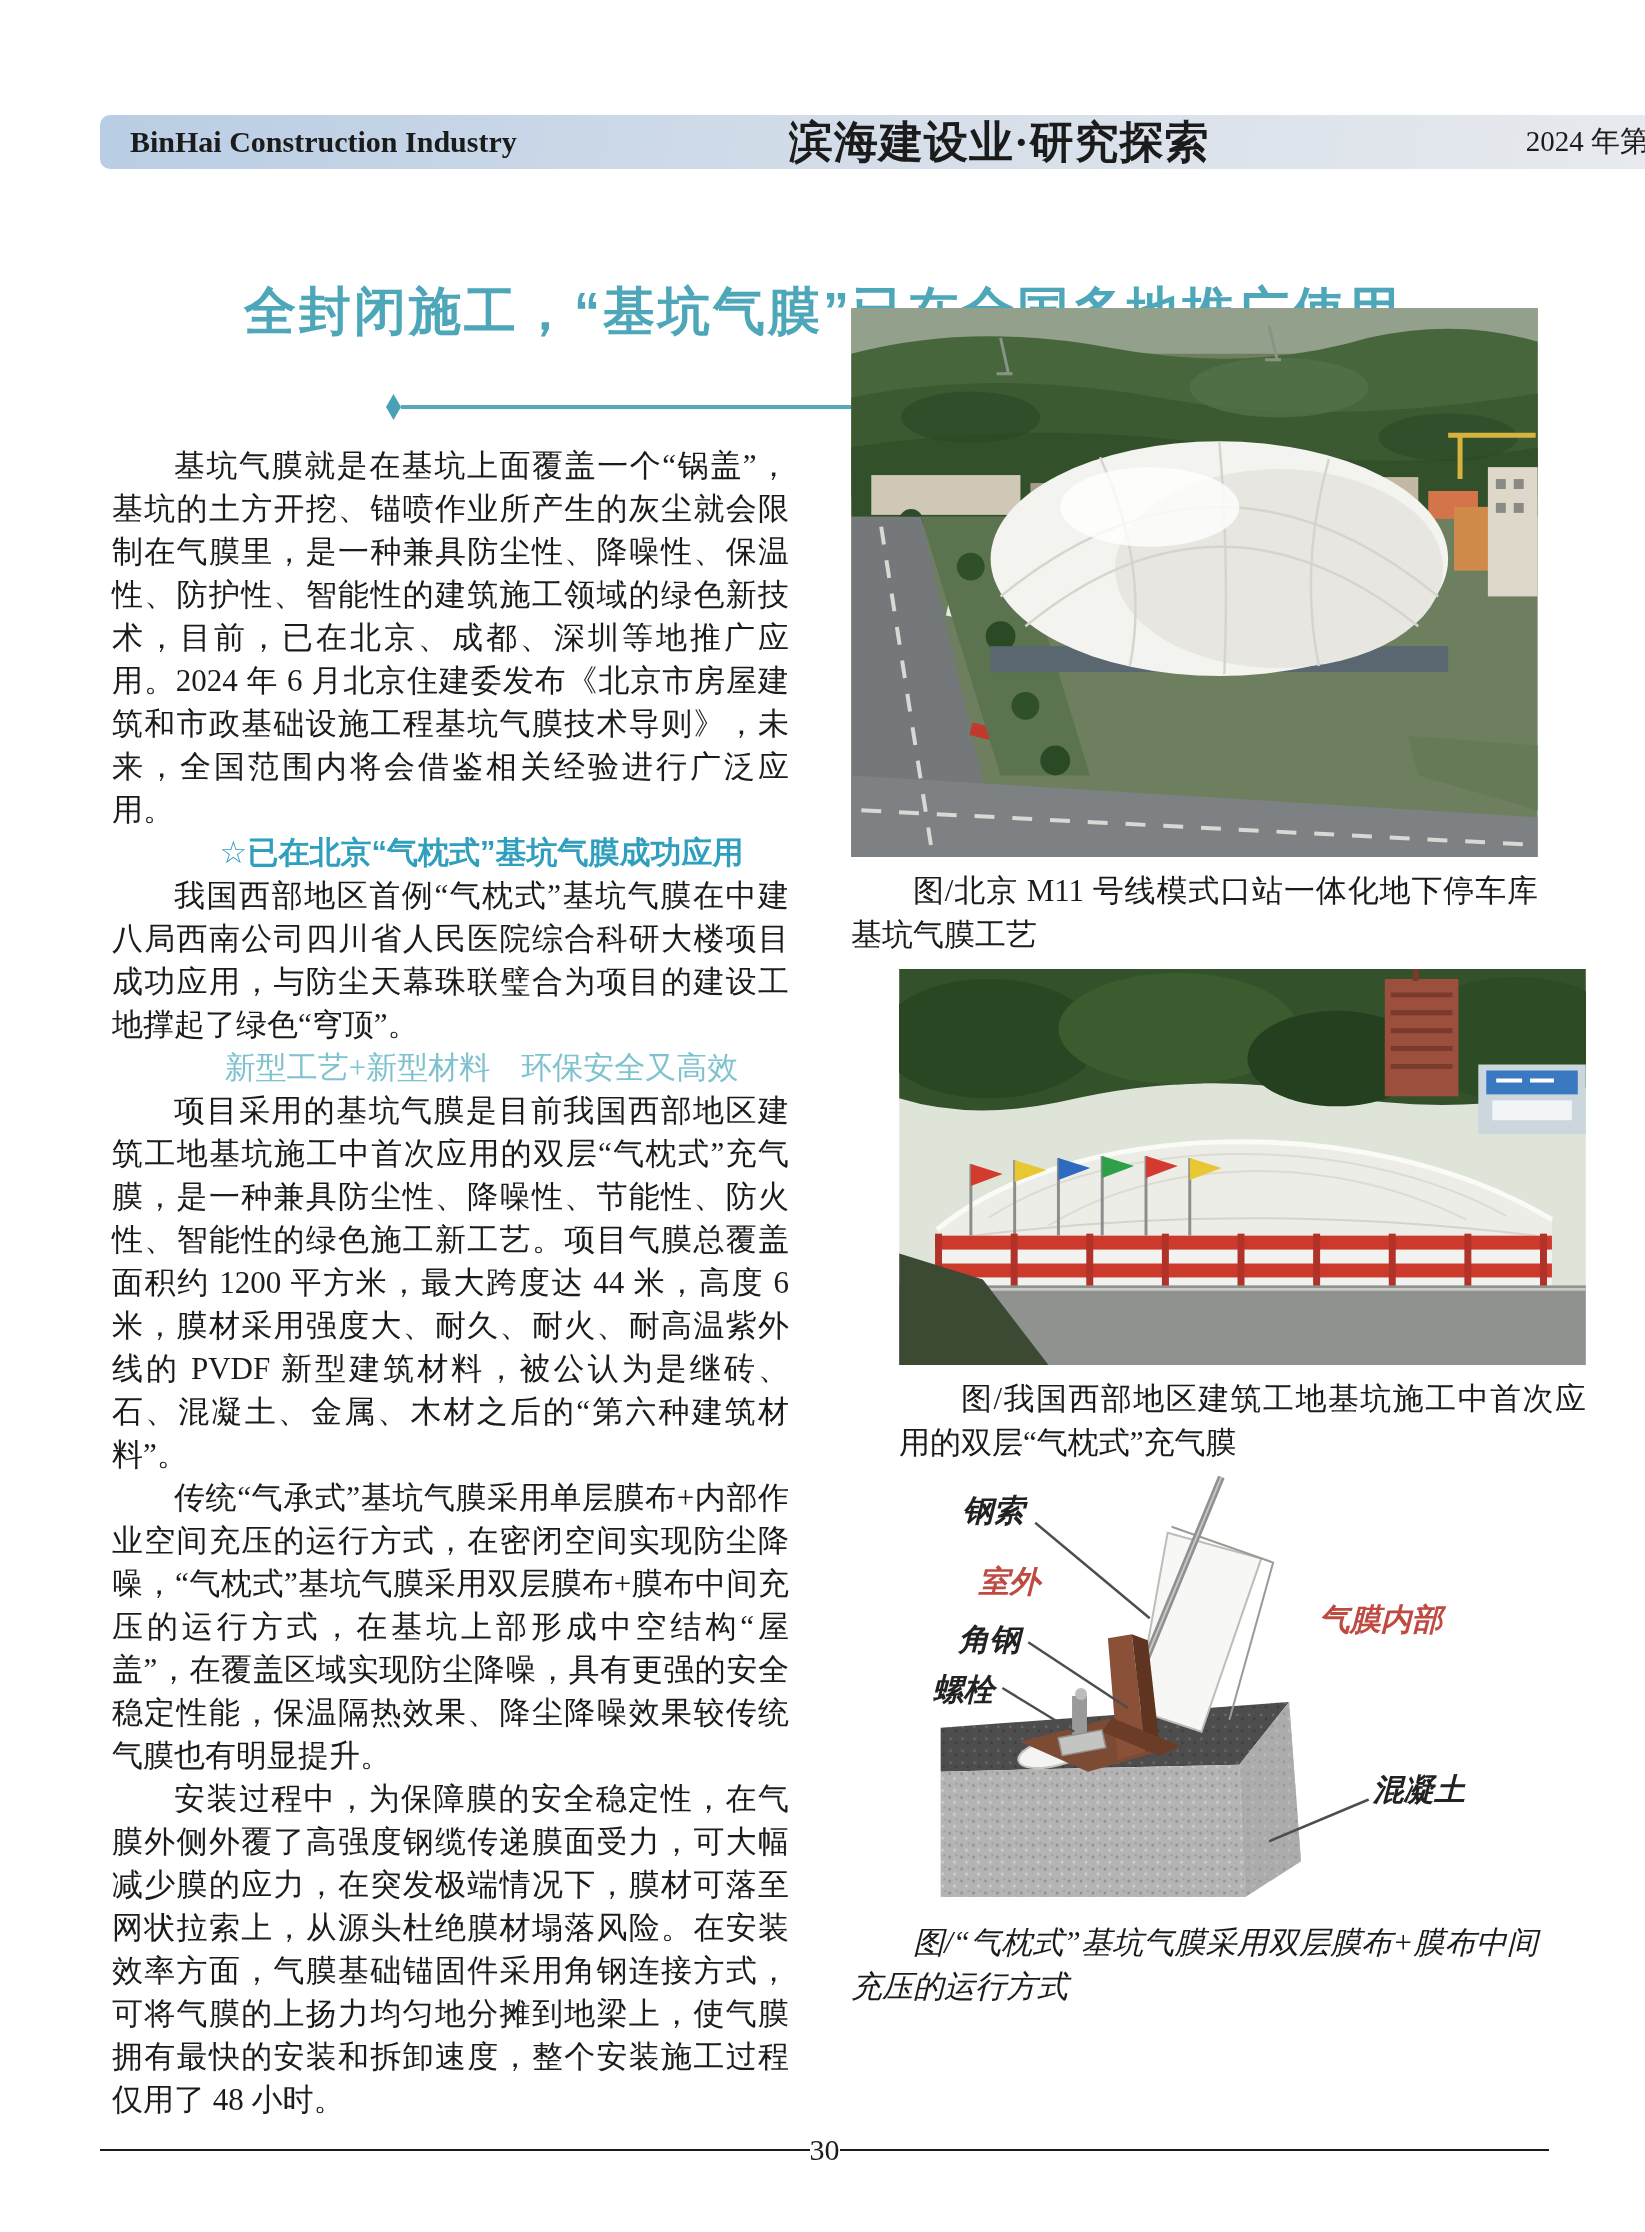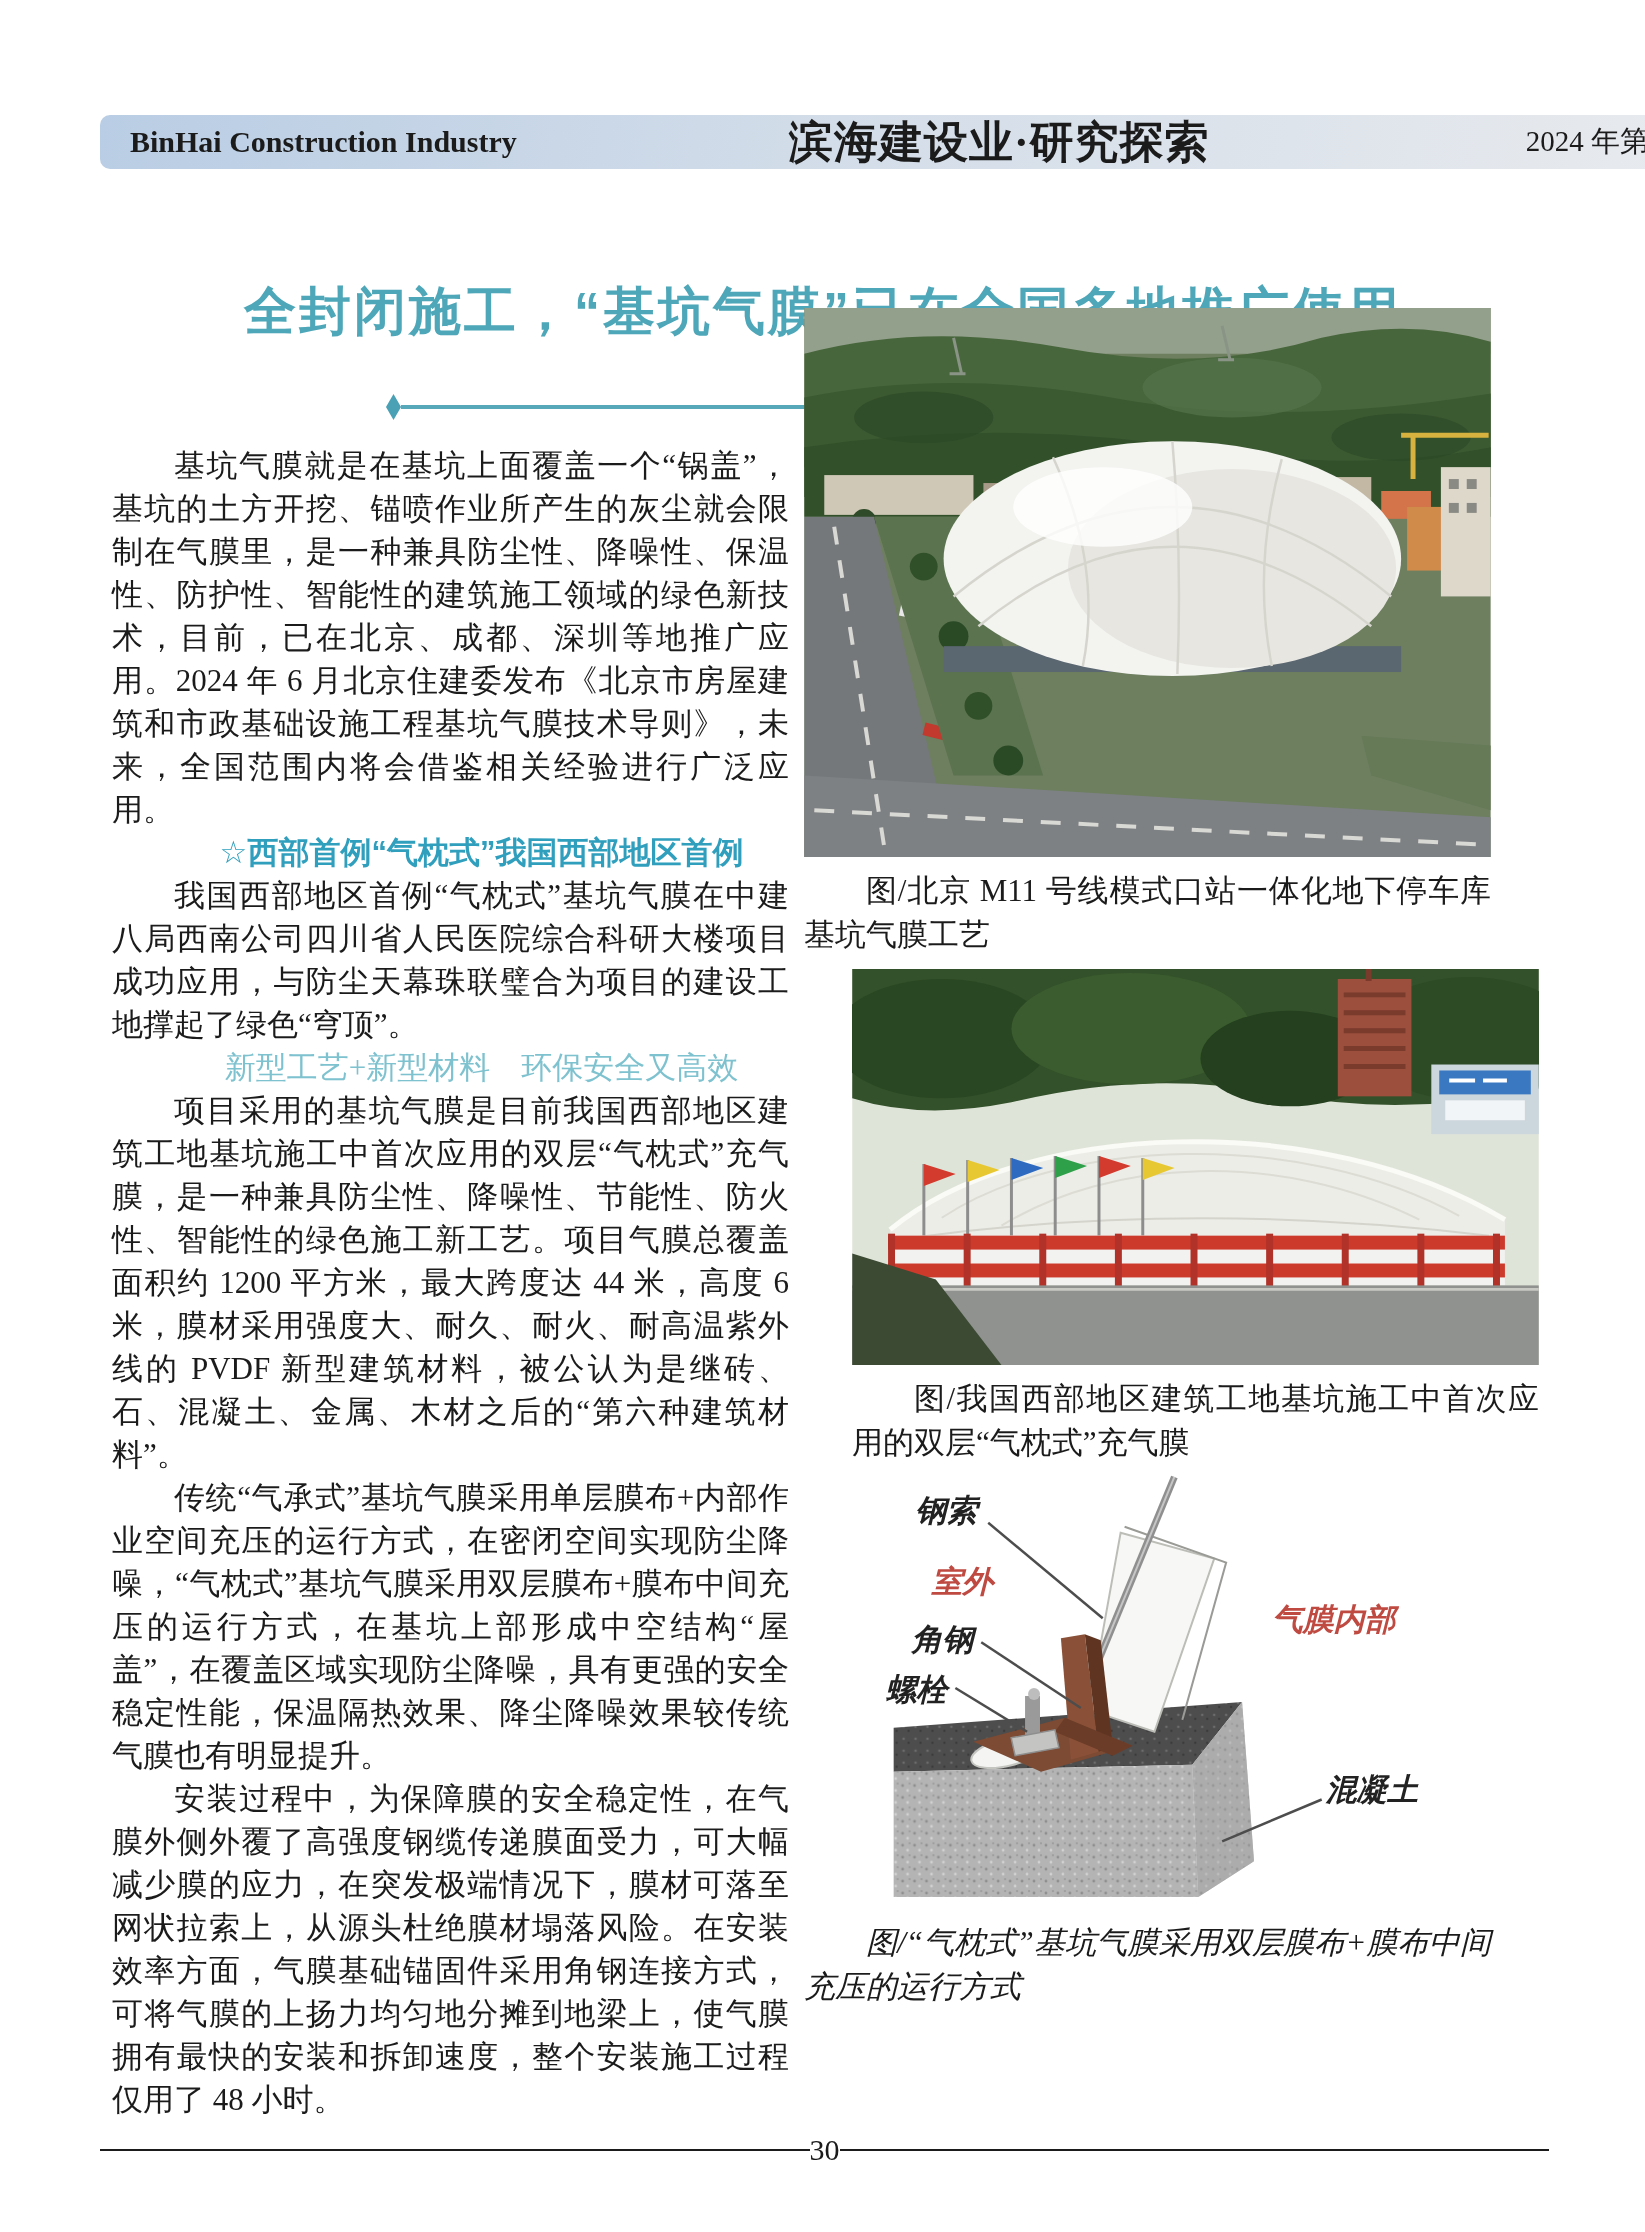--- a/index.html
+++ b/index.html
@@ -29,21 +29,21 @@
   
   .col-left{position:absolute;left:112px;top:444px;width:677px;
             font-size:31px;line-height:43px;text-align:justify;}
   .col-left p{margin:0;text-indent:2em;}
   .subhead-a{margin:0;text-align:center;text-indent:0;color:#2f9fbd;font-weight:bold;
              font-size:31px;font-family:"Liberation Sans","DejaVu Sans",sans-serif;}
   .subhead-b{margin:0;text-align:center;text-indent:0;color:#7fc2cf;font-size:31px;}
 
   
   figure{margin:0;padding:0;}
-  .fig{position:absolute;left:804px;width:687px;}
+  .fig{position:absolute;left:851px;width:687px;}
   .fig1{top:308px;} .fig2{top:969px;padding-left:48px;} .fig3{top:1471px;}
   .fig svg{display:block;}
   figcaption{font-size:31px;line-height:44px;text-align:justify;text-indent:2em;margin-top:12px;}
   .diagram-wrap{background:#ffffff;font-style:italic;}
   .dlabel{font-size:31px;font-family:"Liberation Serif","DejaVu Serif",serif;fill:#222;font-weight:bold;}
   .dlabel.red{fill:#bf4a42;}
 
   
   .footer{position:absolute;left:100px;top:2135px;width:1449px;display:flex;align-items:center;}
   .footer .fline{flex:1;height:2px;background:#1b1b1b;}
@@ -62,21 +62,21 @@
 
   <h1 class="title">全封闭施工，“基坑气膜”已在全国多地推广使用</h1>
   <div class="divider">
     <span class="diamond left"></span>
     <span class="line"></span>
     <span class="diamond"></span>
   </div>
 
   <div class="col-left">
     <p>基坑气膜就是在基坑上面覆盖一个“锅盖”，基坑的土方开挖、锚喷作业所产生的灰尘就会限制在气膜里，是一种兼具防尘性、降噪性、保温性、防护性、智能性的建筑施工领域的绿色新技术，目前，已在北京、成都、深圳等地推广应用。2024 年 6 月北京住建委发布《北京市房屋建筑和市政基础设施工程基坑气膜技术导则》，未来，全国范围内将会借鉴相关经验进行广泛应用。</p>
-    <p class="subhead-a">☆西部首例“气枕式”我国西部地区首例</p>
+    <p class="subhead-a">☆已在北京“气枕式”基坑气膜成功应用</p>
     <p>我国西部地区首例“气枕式”基坑气膜在中建八局西南公司四川省人民医院综合科研大楼项目成功应用，与防尘天幕珠联璧合为项目的建设工地撑起了绿色“穹顶”。</p>
     <p class="subhead-b">新型工艺+新型材料　环保安全又高效</p>
     <p>项目采用的基坑气膜是目前我国西部地区建筑工地基坑施工中首次应用的双层“气枕式”充气膜，是一种兼具防尘性、降噪性、节能性、防火性、智能性的绿色施工新工艺。项目气膜总覆盖面积约 1200 平方米，最大跨度达 44 米，高度 6 米，膜材采用强度大、耐久、耐火、耐高温紫外线的 PVDF 新型建筑材料，被公认为是继砖、石、混凝土、金属、木材之后的“第六种建筑材料”。</p>
     <p>传统“气承式”基坑气膜采用单层膜布+内部作业空间充压的运行方式，在密闭空间实现防尘降噪，“气枕式”基坑气膜采用双层膜布+膜布中间充压的运行方式，在基坑上部形成中空结构“屋盖”，在覆盖区域实现防尘降噪，具有更强的安全稳定性能，保温隔热效果、降尘降噪效果较传统气膜也有明显提升。</p>
     <p>安装过程中，为保障膜的安全稳定性，在气膜外侧外覆了高强度钢缆传递膜面受力，可大幅减少膜的应力，在突发极端情况下，膜材可落至网状拉索上，从源头杜绝膜材塌落风险。在安装效率方面，气膜基础锚固件采用角钢连接方式，可将气膜的上扬力均匀地分摊到地梁上，使气膜拥有最快的安装和拆卸速度，整个安装施工过程仅用了 48 小时。</p>
   </div>
 
   <figure class="fig fig1">
     <svg width="687" height="549" viewBox="0 0 690 552">
       <rect x="0" y="0" width="690" height="552" fill="#6d7f5f"></rect>

